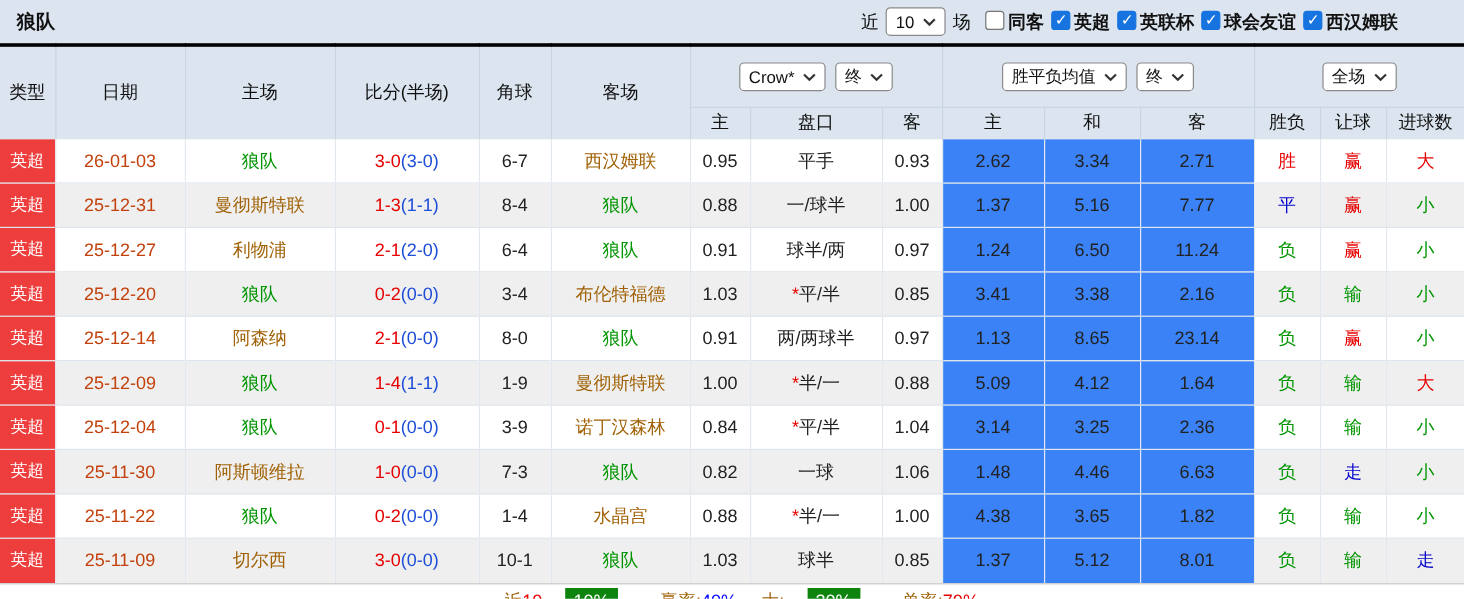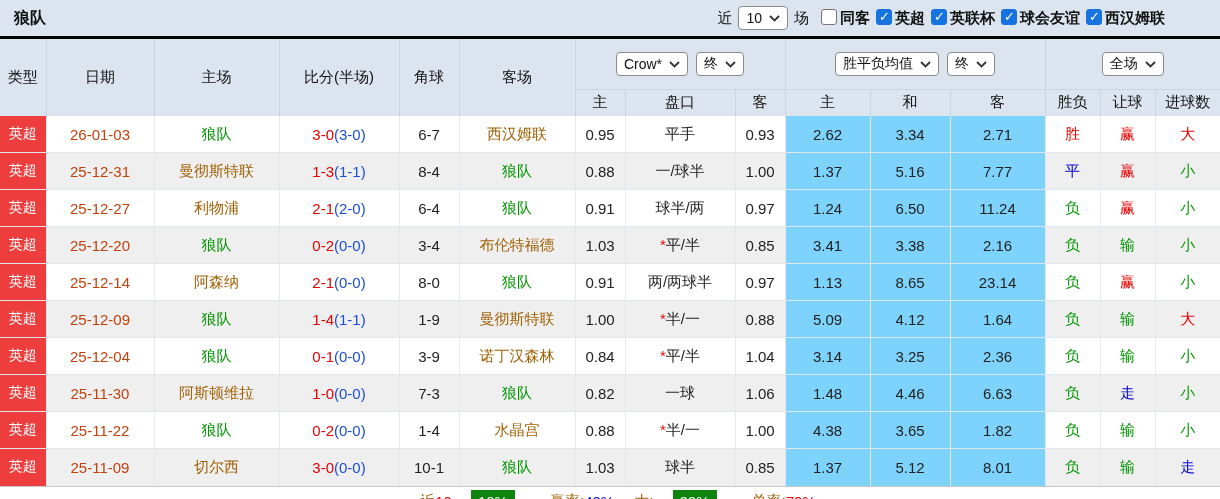--- a/index.html
+++ b/index.html
@@ -32,21 +32,21 @@
   thead tr.h1 th:first-child { border-left:none; }
   thead { border-top:3px solid #000000; border-bottom:1px solid #c2cedd; }
   thead tr.h2 th { border-top:1px solid #c9d5e3; }
   thead th.grp { padding:13px 0; }
   .grpflex { display:flex; align-items:center; justify-content:center; gap:8px; }
 
   tbody td { height:37px; text-align:center; border-left:1px solid #e3e8ef; border-top:1px solid #dfe5ec; }
   tbody td:first-child { border-left:none; }
   tbody tr:nth-child(even) { background:#efefef; }
   td.league { background:#ee3d3d; color:#fff; font-size:14px; }
-  td.mean { background:#7dd3fc; }
+  td.mean { background:#3b82f6; }
   td.date { color:#c2410c; }
   .green { color:#009500; }
   .red { color:#e60000; }
   .blue { color:#0000cc; }
   .black { color:#a16207;margin-left:16px; }
   .score { color:#e60000; }
   .half { color:#1d4ed8; }
   .star { color:#e60000; }
 
   

